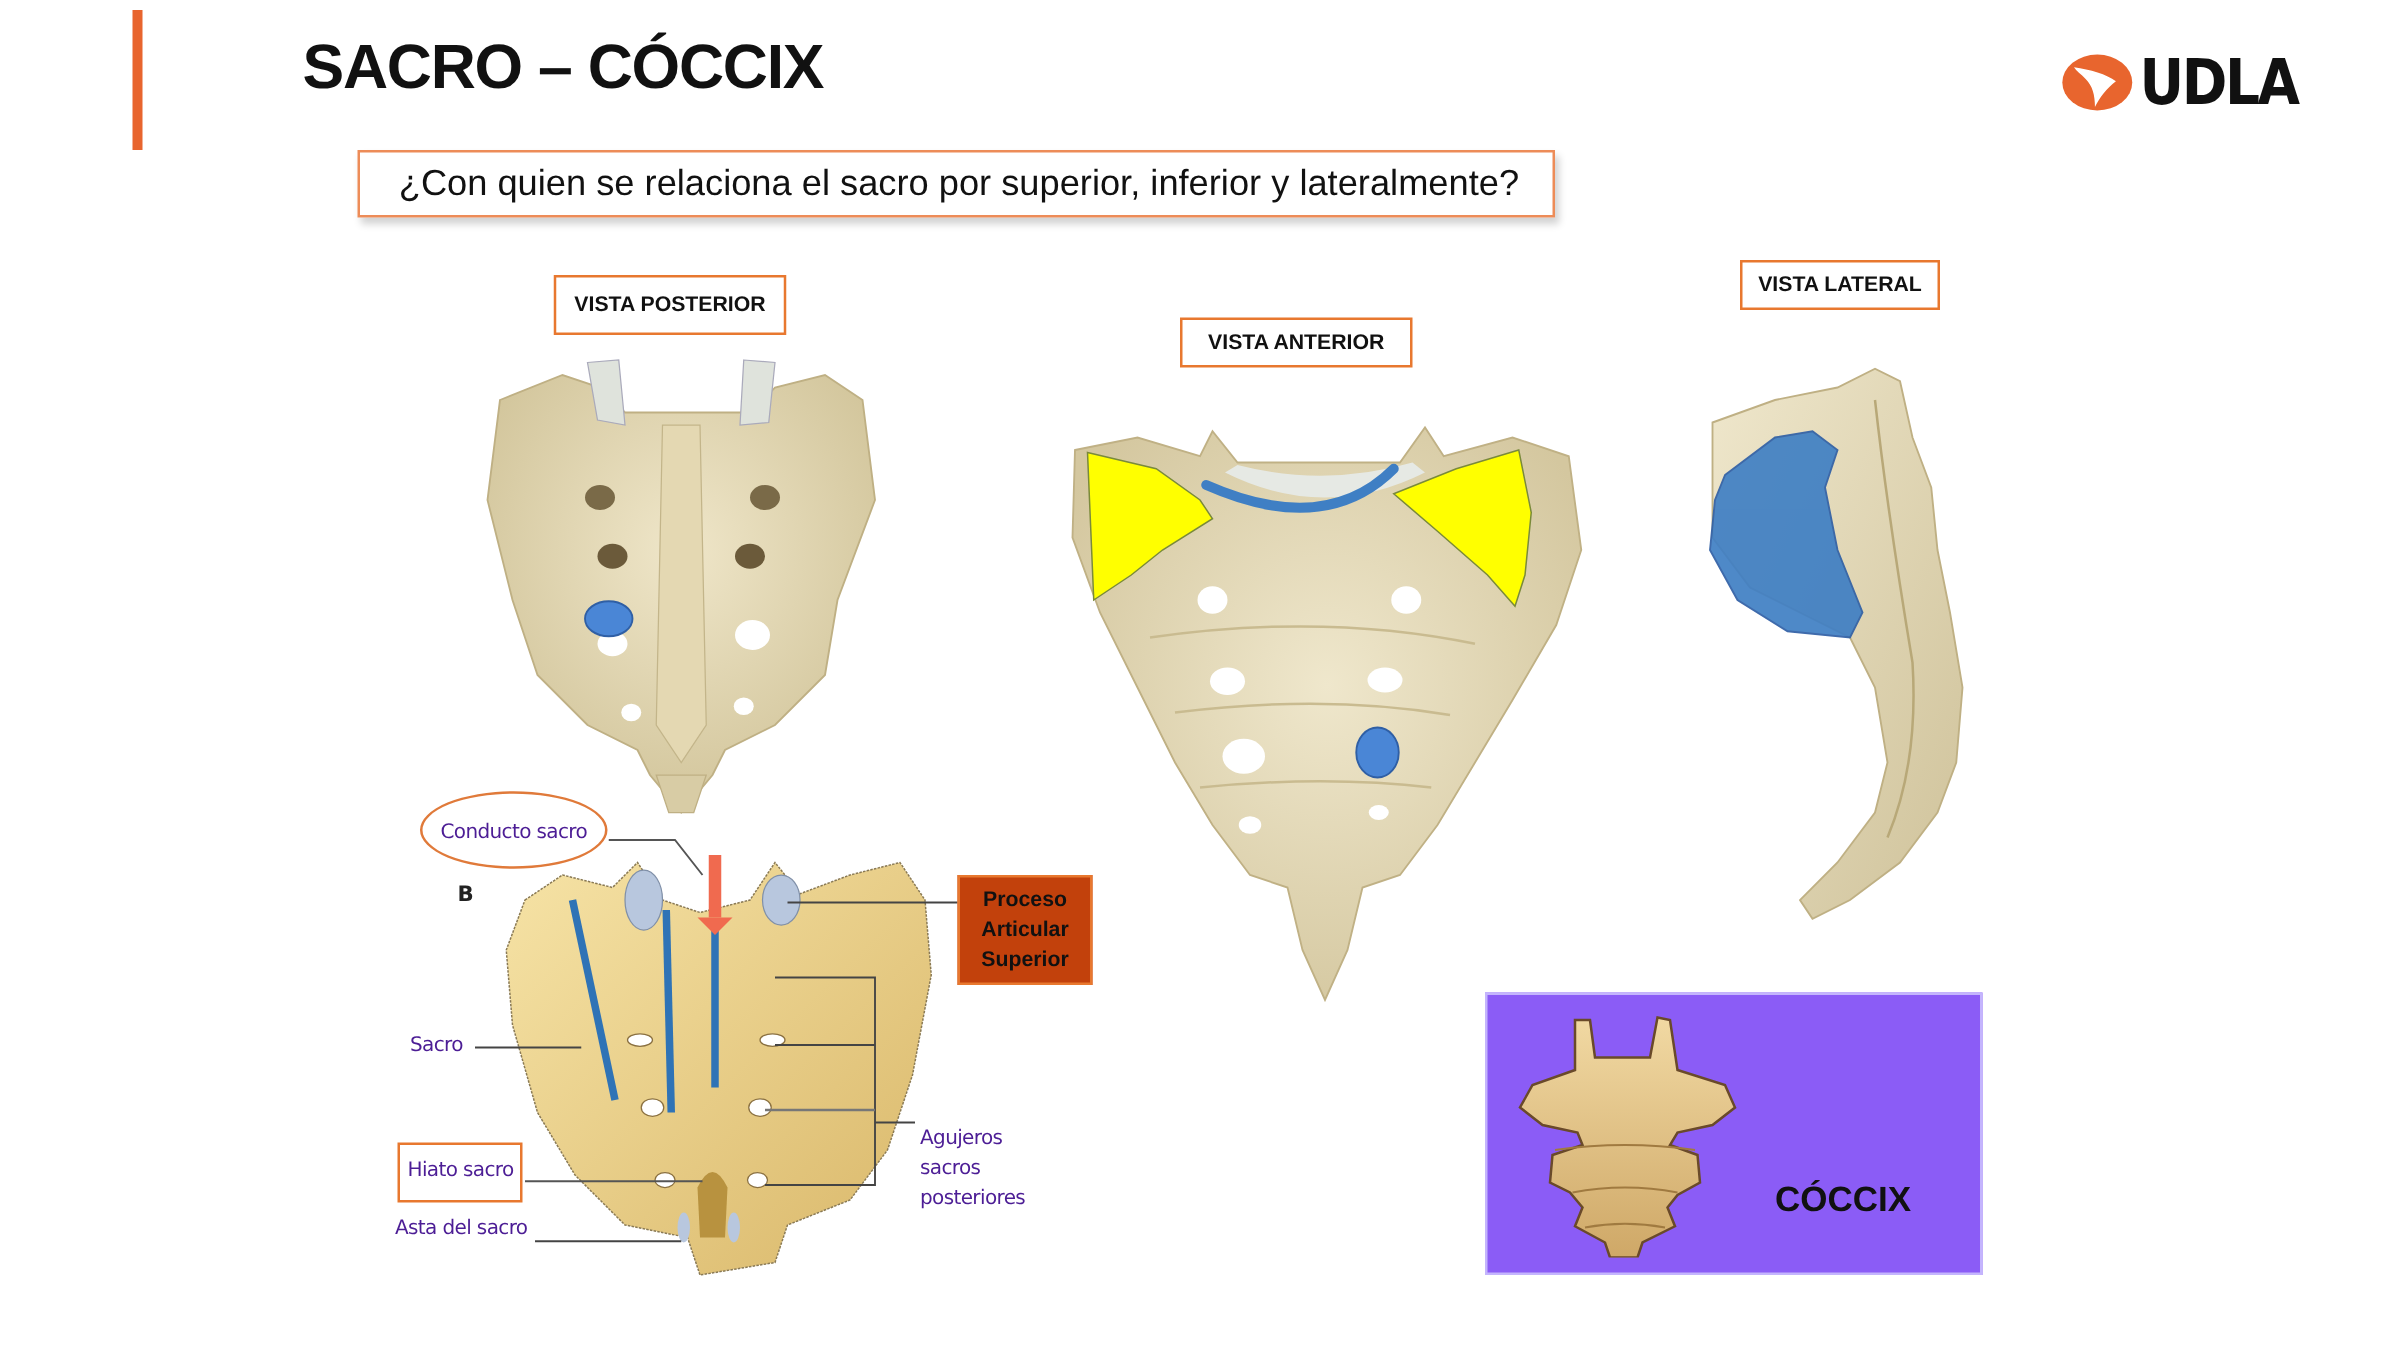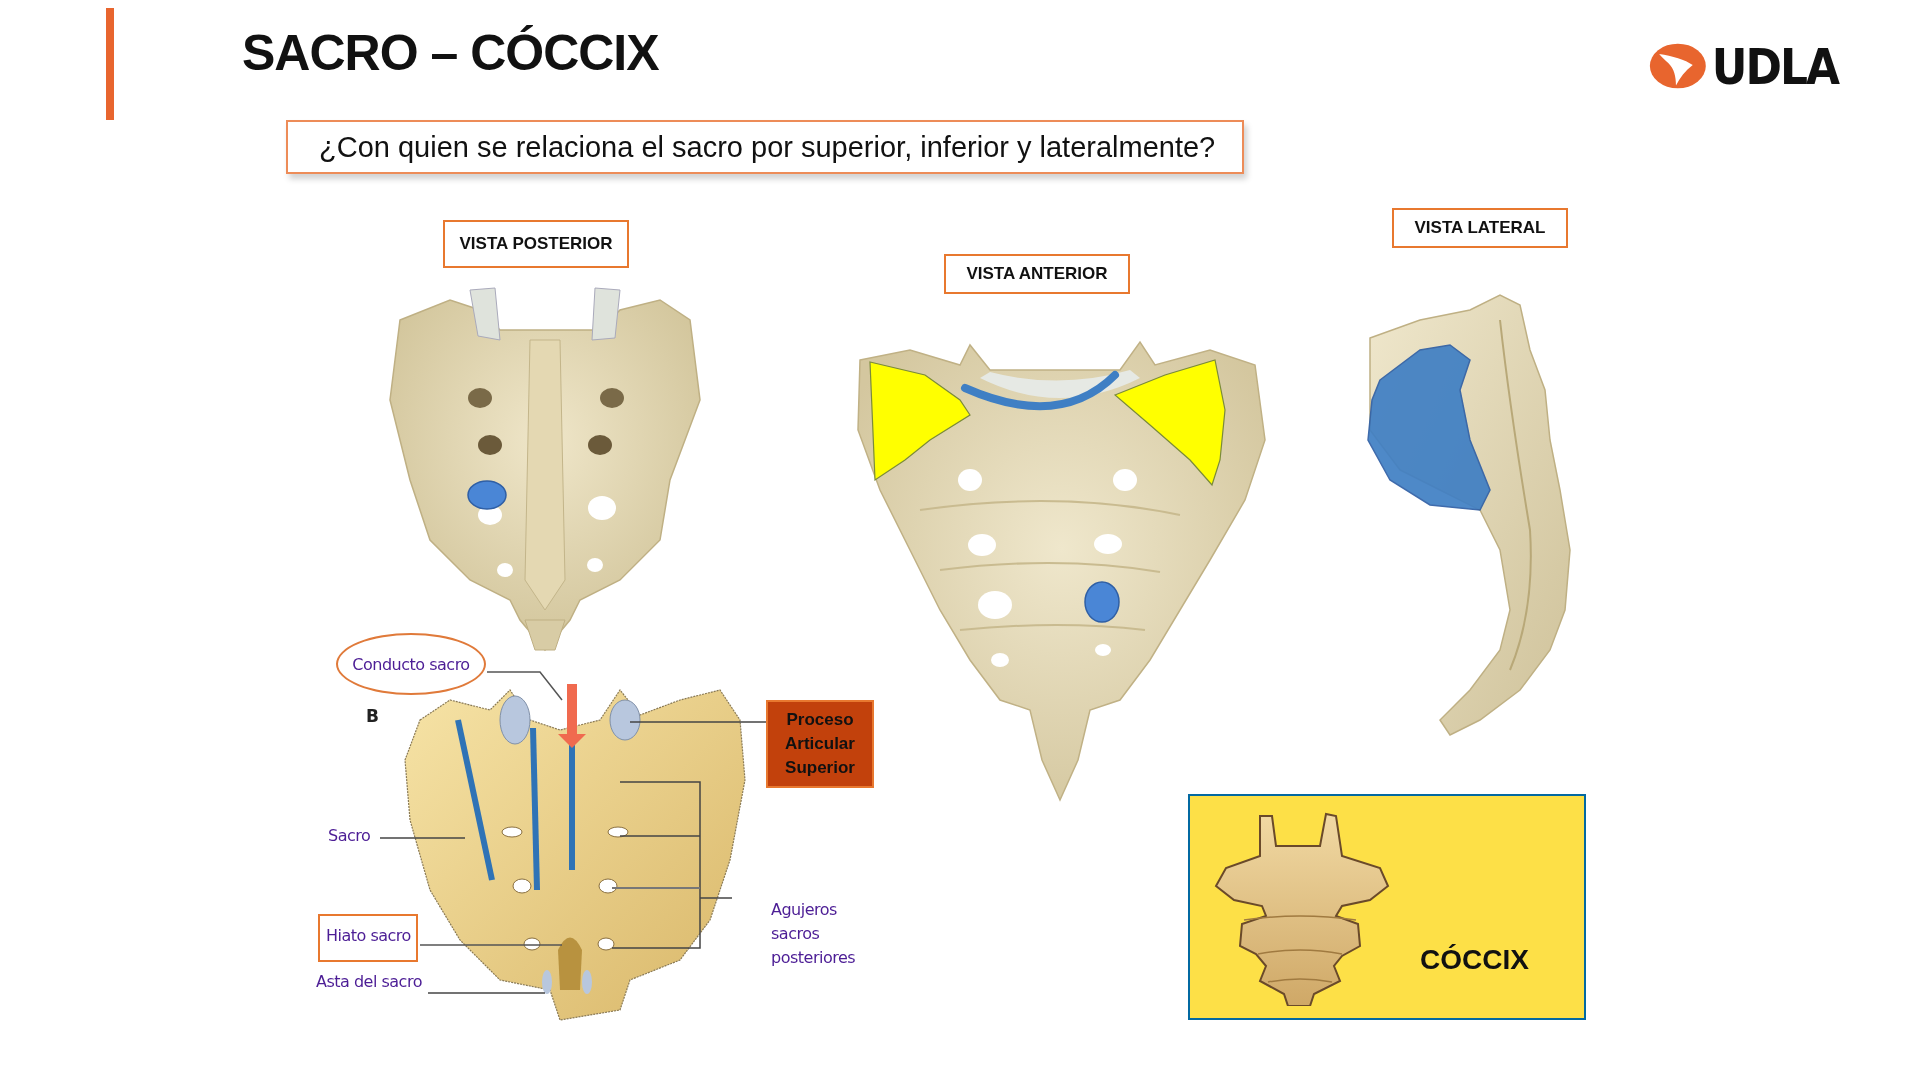--- a/index.html
+++ b/index.html
@@ -20,42 +20,42 @@
 
     .bone-img { position: absolute; }
 
     .annot-text { position: absolute; font-family: "DejaVu Sans", sans-serif; font-size: 16px; color: #4c1d95; letter-spacing: -0.5px; }
     .annot-box { position: absolute; border: 2px solid #e8782f; background: #fff; }
 
     .conducto-oval { position: absolute; left: 336px; top: 633px; width: 150px; height: 62px; border: 2px solid #e07a3a; border-radius: 50%; display: flex; align-items: center; justify-content: center; }
 
     .proceso-box { position: absolute; left: 766px; top: 700px; width: 108px; height: 88px; border: 2px solid #e8782f; background: #c2410c; display: flex; flex-direction: column; align-items: center; justify-content: center; font-size: 17px; font-weight: 700; line-height: 24px; }
 
-    .coccix-frame { position: absolute; left: 1188px; top: 794px; width: 398px; height: 226px; border: 2px solid #0369a1; background: #fde047; padding-left: 16px; }
+    .coccix-frame { position: absolute; left: 1188px; top: 794px; width: 398px; height: 226px; border: 2px solid #c4b5fd; background: #8b5cf6; padding-left: 16px; }
     .coccix-label { position: absolute; left: 230px; top: 148px; font-size: 28px; font-weight: 700; color: #111; }
   </style>
 </head>
 <body>
 
 <div class="accent-bar"></div>
 <div class="title">SACRO – CÓCCIX</div>
 
 <div class="logo">
   <svg viewBox="0 0 64 54">
     <ellipse cx="32" cy="27" rx="30" ry="24" fill="#e8652e"></ellipse>
     <path d="M12 14 C 26 16, 40 20, 48 26 C 40 32, 34 40, 30 48 C 30 38, 28 30, 22 24 C 18 20, 14 17, 12 14 Z" fill="#ffffff"></path>
   </svg>
   <span class="logo-text">UDLA</span>
 </div>
 
 <div class="question-box">¿Con quien se relaciona el sacro por superior, inferior y lateralmente?</div>
 
 <div class="view-label" style="left:443px;top:220px;width:186px;height:48px;">VISTA POSTERIOR</div>
 <div class="view-label" style="left:944px;top:254px;width:186px;height:40px;">VISTA ANTERIOR</div>
-<div class="view-label" style="left:1392px;top:208px;width:176px;height:40px;">VISTA LATERAL</div>
+<div class="view-label" style="left:1392px;top:208px;width:160px;height:40px;">VISTA LATERAL</div>
 
 <svg class="bone-img" style="left:370px;top:280px;" width="350" height="380" viewBox="0 0 350 380">
   <defs>
     <radialGradient id="boneG" cx="50%" cy="40%" r="60%">
       <stop offset="0%" stop-color="#efe6c9"></stop>
       <stop offset="100%" stop-color="#d2c59b"></stop>
     </radialGradient>
   </defs>
   <path d="M30 40 L80 20 L110 30 L130 50 L230 50 L250 30 L290 20 L320 40 L330 120 L300 200 L290 260 L250 300 L210 320 L200 340 L175 370 L150 340 L140 320 L100 300 L60 260 L40 200 L20 120 Z" fill="url(#boneG)" stroke="#bfb084" stroke-width="1.5"></path>
   <path d="M100 10 L125 8 L130 60 L108 56 Z" fill="#dfe3dc" stroke="#aab" stroke-width="1"></path>
@@ -127,21 +127,21 @@
   <span>Superior</span>
 </div>
 
 <div class="annot-text" style="left:328px;top:826px;">Sacro</div>
 
 <div class="annot-box" style="left:318px;top:914px;width:100px;height:48px;"></div>
 <div class="annot-text" style="left:326px;top:926px;">Hiato sacro</div>
 
 <div class="annot-text" style="left:316px;top:972px;">Asta del sacro</div>
 
-<div class="annot-text" style="left:736px;top:898px;line-height:24px;margin-left:35px;">
+<div class="annot-text" style="left:736px;top:898px;line-height:24px;">
   <div>Agujeros</div>
   <div>sacros</div>
   <div>posteriores</div>
 </div>
 
 <svg class="bone-img" style="left:850px;top:330px;" width="420" height="480" viewBox="0 0 420 480">
   <defs>
     <radialGradient id="boneA" cx="50%" cy="45%" r="60%">
       <stop offset="0%" stop-color="#efe7cc"></stop>
       <stop offset="100%" stop-color="#d4c79f"></stop>

